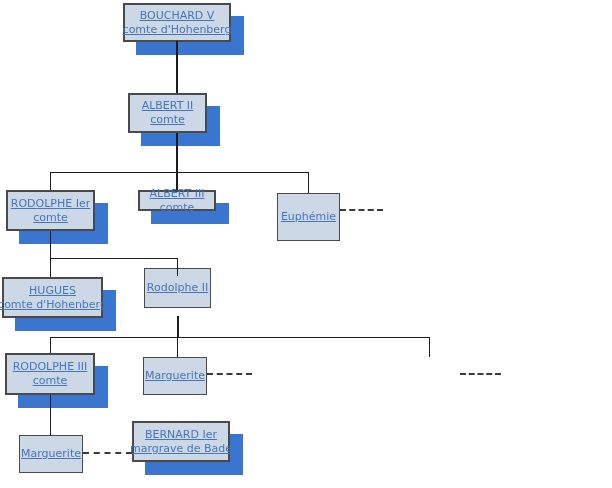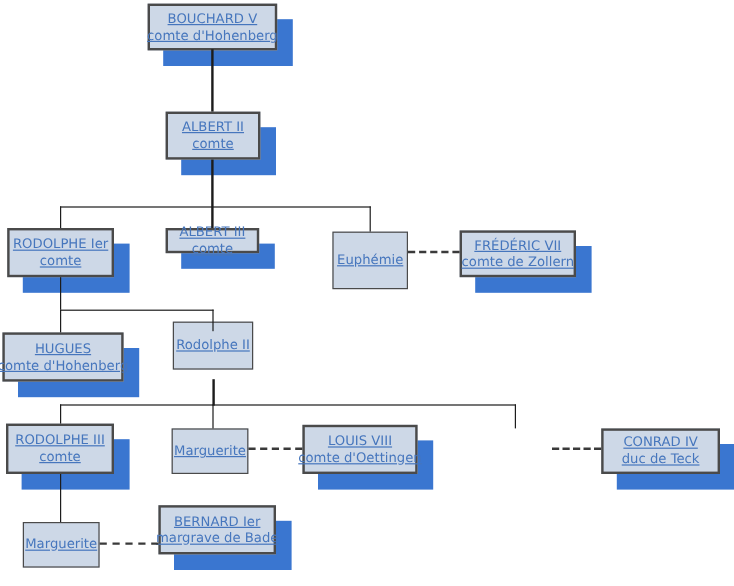--- a/index.html
+++ b/index.html
@@ -71,72 +71,60 @@
   <div class="dash" style="left:340px;top:209px;width:43px"></div>
   <div class="dash" style="left:207px;top:373px;width:45px"></div>
   <div class="dash" style="left:460px;top:373px;width:41px"></div>
   <div class="dash" style="left:83px;top:452px;width:49px"></div>
 
   <div class="node shadow" style="left:123px;top:3px;width:108px;height:39px">
     <div>BOUCHARD V</div>
     <div>comte d'Hohenberg</div>
   </div>
 
-  <div class="node shadow" style="left:138px;top:93px;width:79px;height:40px">
+  <div class="node shadow" style="left:128px;top:93px;width:79px;height:40px">
     <div>ALBERT II</div>
     <div>comte</div>
   </div>
 
   <div class="node shadow" style="left:6px;top:190px;width:89px;height:41px">
     <div>RODOLPHE Ier</div>
     <div>comte</div>
   </div>
 
   <div class="node shadow" style="left:138px;top:190px;width:78px;height:21px">
     <div>ALBERT III</div>
     <div>comte</div>
   </div>
 
   <div class="node" style="left:277px;top:193px;width:63px;height:48px">
     <div>Euphémie</div>
   </div>
 
-  <div class="node shadow" style="left:383px;top:192px;width:97px;height:39px">
-    <div>FRÉDÉRIC VII</div>
-    <div>comte de Zollern</div>
-  </div>
 
   <div class="node shadow" style="left:2px;top:277px;width:101px;height:41px">
     <div>HUGUES</div>
     <div>comte d'Hohenberg</div>
   </div>
 
   <div class="node" style="left:144px;top:268px;width:67px;height:40px">
     <div>Rodolphe II</div>
   </div>
 
   <div class="node shadow" style="left:5px;top:353px;width:90px;height:42px">
     <div>RODOLPHE III</div>
     <div>comte</div>
   </div>
 
   <div class="node" style="left:143px;top:357px;width:64px;height:38px">
     <div>Marguerite</div>
   </div>
 
-  <div class="node shadow" style="left:252px;top:354px;width:96px;height:41px">
-    <div>LOUIS VIII</div>
-    <div>comte d'Oettingen</div>
-  </div>
 
 
-  <div class="node shadow" style="left:501px;top:357px;width:99px;height:38px">
-    <div>CONRAD IV</div>
-    <div>duc de Teck</div>
-  </div>
 
   <div class="node" style="left:19px;top:435px;width:64px;height:38px">
     <div>Marguerite</div>
   </div>
 
   <div class="node shadow" style="left:132px;top:421px;width:98px;height:41px">
     <div>BERNARD Ier</div>
     <div>margrave de Bade</div>
   </div>
 

